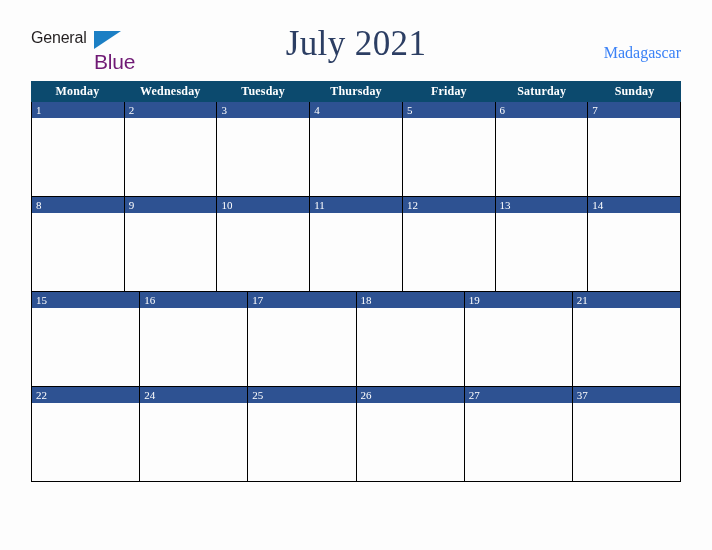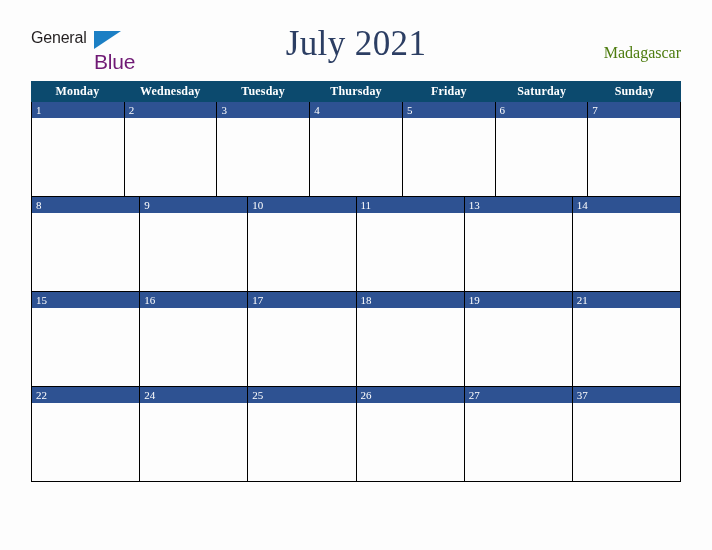--- a/index.html
+++ b/index.html
@@ -78,21 +78,21 @@
     letter-spacing: 0.4px;
   }
 
   
   .country {
     position: absolute;
     right: 31px;
     top: 44px;
     font-family: "Liberation Serif", serif;
     font-size: 16px;
-    color: #4d7c0f;
+    color: #3b82f6;
     white-space: nowrap;
   }
 
   
   .calendar {
     position: absolute;
     left: 31px;
     top: 81px;
     width: 650px;
   }
@@ -211,20 +211,24 @@
         </div>
         <div class="day-cell">
           <div class="day-band">10</div>
           <div class="day-body"></div>
         </div>
         <div class="day-cell">
           <div class="day-band">11</div>
           <div class="day-body"></div>
         </div>
         <div class="day-cell">
+          <div class="day-band">12</div>
+          <div class="day-body"></div>
+        </div>
+        <div class="day-cell">
           <div class="day-band">13</div>
           <div class="day-body"></div>
         </div>
         <div class="day-cell">
           <div class="day-band">14</div>
           <div class="day-body"></div>
         </div>
       </div>
       <div class="week-row">
         <div class="day-cell">

